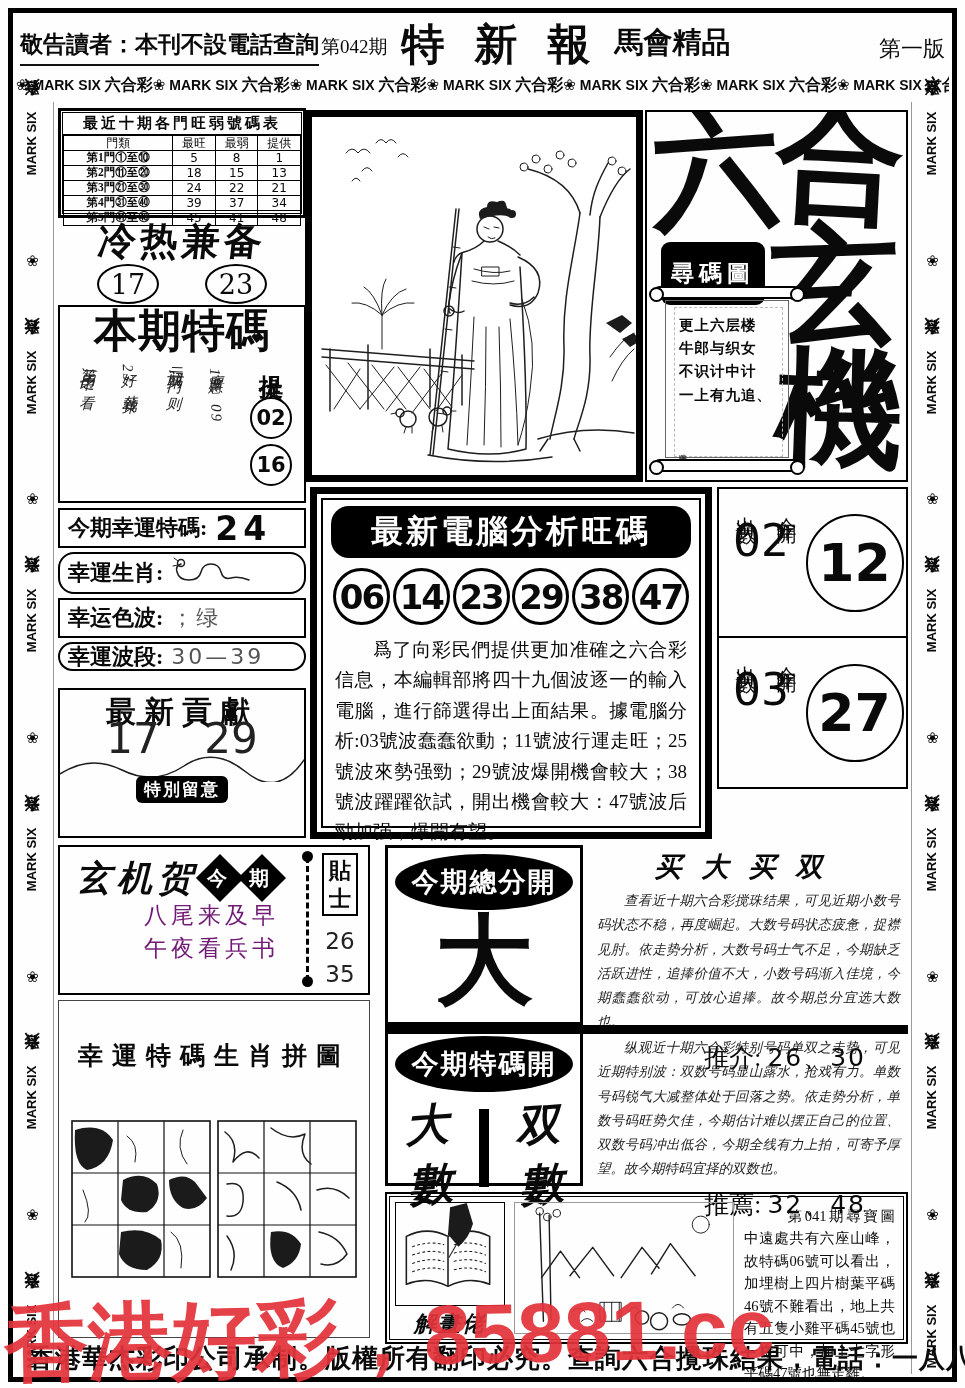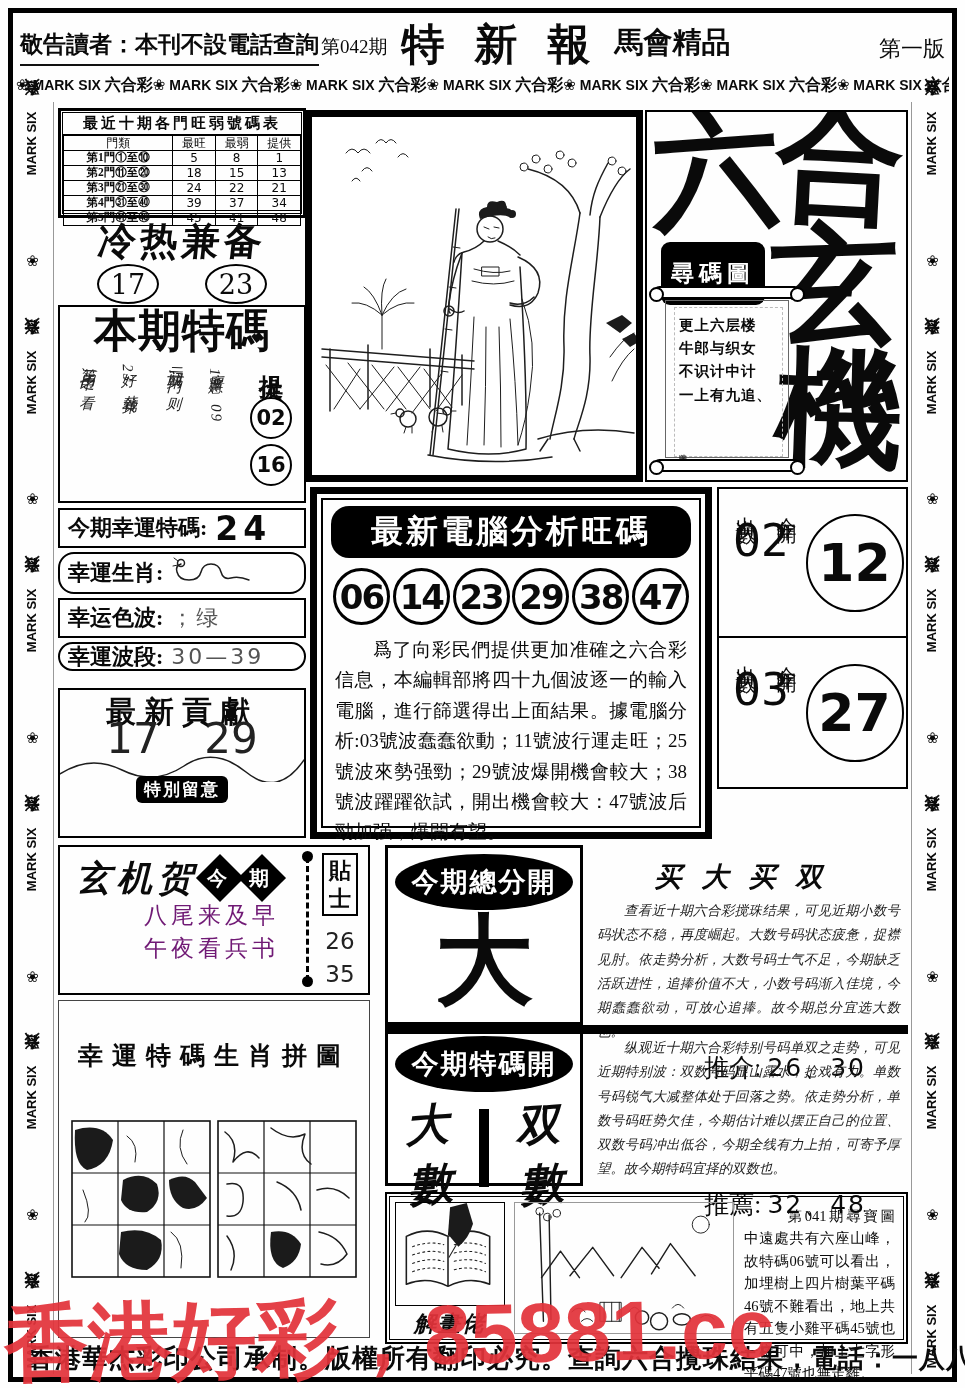--- a/index.html
+++ b/index.html
@@ -138,21 +138,21 @@
   .scroll-body .in { border:1px dashed #bbb; height:100%; padding:6px 4px; }
   .poem { font-size:14.5px; line-height:1.6; letter-spacing:1px; font-weight:600; white-space:nowrap; }
   .sig { position:absolute; left:10px; bottom:10px; writing-mode:vertical-rl; font-size:9px; color:#333; }
 
   
   .topen { position:absolute; left:385px; top:845px; width:523px; height:180px; display:flex; }
   .topen-l { width:198px; border:3px solid #000; text-align:center; background:#fff; }
   .ellipse { background:#000; color:#fff; border-radius:50%; width:178px; height:56px; margin:6px auto 0;
     display:flex; align-items:center; justify-content:center; font-size:27px; font-weight:bold; letter-spacing:2px; }
   .big-da { font-size:98px; font-weight:600; line-height:1.05; }
-  .topen-r { flex:1; padding:2px 8px 0 14px; position:relative;margin-top:10px; }
+  .topen-r { flex:1; padding:2px 8px 0 14px; position:relative; }
   .hw-title { text-align:center; font-size:27px; font-style:italic; font-weight:bold; letter-spacing:20px; margin:2px 0 4px; }
   .hw { font-size:13.5px; font-style:italic; line-height:1.8; text-align:justify; text-indent:2em; color:#1c1c1c; }
   .rec { text-align:right; font-size:25px; padding-right:34px; margin-top:6px; }
   .rec b { font-family:"DejaVu Sans",sans-serif; font-weight:normal; letter-spacing:2px; }
 
   .hbar { position:absolute; left:385px; top:1025px; width:523px; height:9px; background:#000; }
 
   .sopen { position:absolute; left:385px; top:1034px; width:523px; height:152px; display:flex; }
   .sopen-l { width:198px; border:3px solid #000; border-top:none; text-align:center; position:relative; background:#fff; }
   .sopen-l .ellipse { margin-top:2px; }

